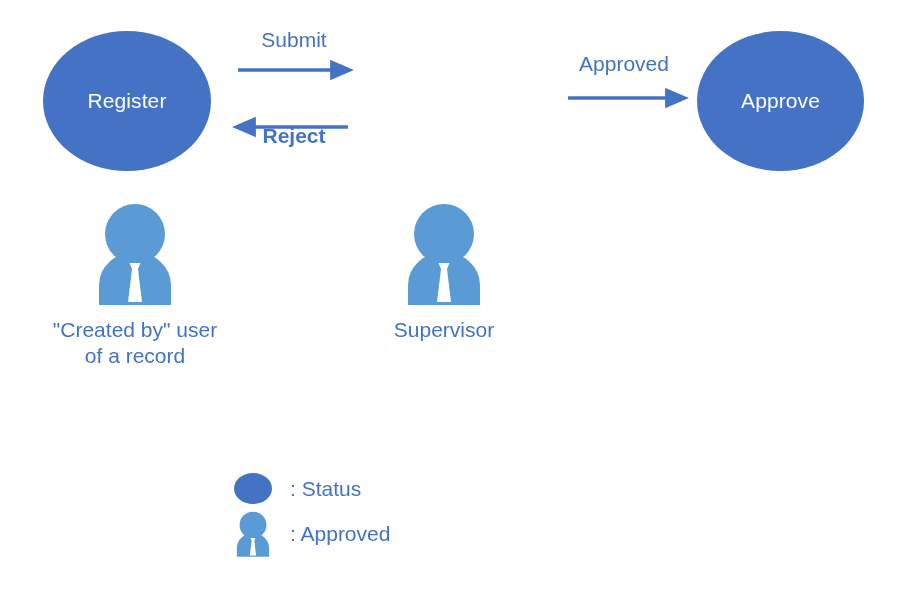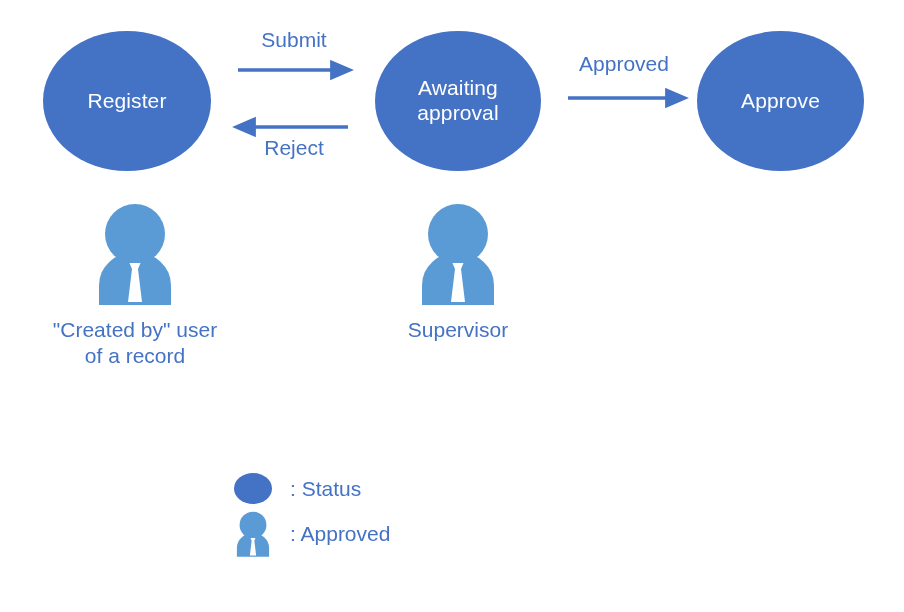--- a/index.html
+++ b/index.html
@@ -61,40 +61,40 @@
 
   
   .action-label {
     position: absolute;
     color: #4472c4;
     font-size: 21px;
     white-space: nowrap;
     text-align: center;
   }
   #label-submit  { left: 238px; top: 28px;  width: 112px; }
-  #label-reject  { left: 238px; top: 136px; width: 112px; }
+  #label-reject  { left: 238px; top: 124px; width: 112px; font-weight: bold; }
   #label-approve { left: 565px; top: 52px;  width: 118px; }
 
   
   .assignee {
     position: absolute;
   }
   .assignee .person-icon {
     display: block;
   }
   .assignee .assignee-label {
     margin-top: 12px;
     color: #4472c4;
     font-size: 21px;
     text-align: center;
     line-height: 1.25;
     white-space: pre-line;
   }
   #assignee-creator    { left: 35px;  top: 203px; width: 200px; }
-  #assignee-supervisor { left: 358px; top: 203px; width: 200px; }
+  #assignee-supervisor { left: 344px; top: 203px; width: 200px; }
   #assignee-creator .person-icon,
   #assignee-supervisor .person-icon { margin: 0 auto; }
 
   
   #legend {
     position: absolute;
     left: 222px;
     top: 466px;
     width: 330px;
   }
@@ -125,26 +125,20 @@
 </style>
 </head>
 <body>
 
 <div id="canvas">
 
   <div class="status-node" id="node-register">
     <span class="node-label">Register</span>
   </div>
 
-  <div class="status-node" id="node-awaiting">
-    <span class="node-label">
-      <span>Awaiting</span><br>
-      <span>approval</span>
-    </span>
-  </div>
 
   <div class="status-node" id="node-approved">
     <span class="node-label">Approve</span>
   </div>
 
   <svg id="arrow-layer" viewBox="0 0 904 612" width="904" height="612">
     <defs>
       <marker id="head-r" markerWidth="7" markerHeight="7" refX="3.2" refY="3" orient="auto" markerUnits="strokeWidth">
         <path d="M0,0 L7,3 L0,6 z" fill="#4472C4"></path>
       </marker>

